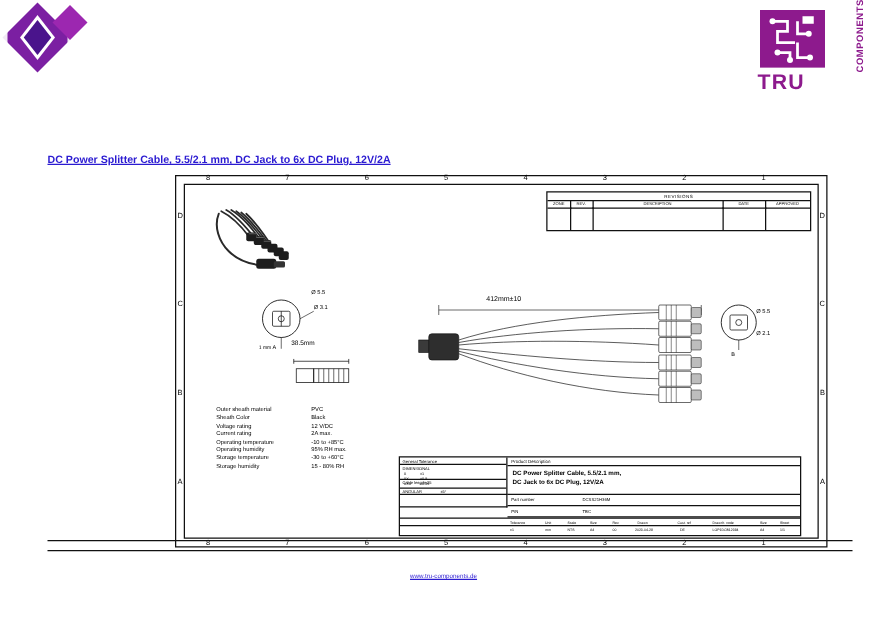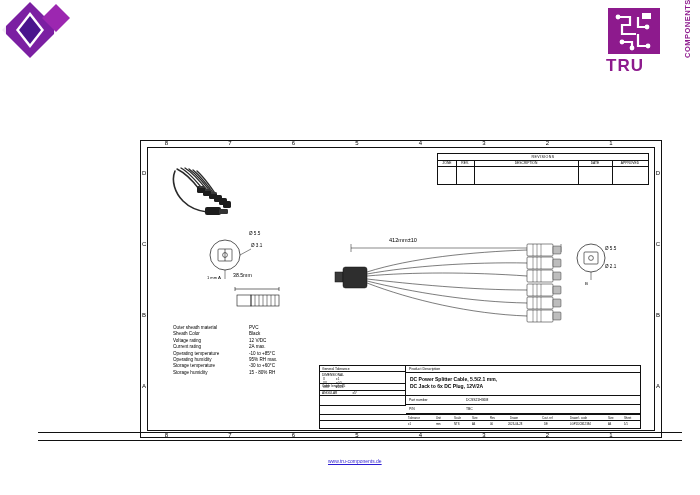--- a/index.html
+++ b/index.html
@@ -111,20 +111,21 @@
           <circle cx="40" cy="38" r="2.4"></circle>
           <circle cx="14" cy="34" r="2.4"></circle>
           <rect x="34" y="5" width="9" height="6"></rect>
         </g>
       </svg>
     </div>
     <div class="tru-word">TRU</div>
     <div class="tru-vert">COMPONENTS</div>
   </div>
 
+  <div class="doc-title">DC Power Splitter Cable, 5.5/2.1 mm, DC Jack to 6x DC Plug, 12V/2A</div>
 
   <div class="sheet">
     <div class="sheet-inner"></div>
 
     <div style="position:absolute;left:6px;right:6px;top:-1px;height:9px;">
       <span style="position:absolute;left:3.5%;top:0;font-size:6px;">8</span>
       <span style="position:absolute;left:16%;top:0;font-size:6px;">7</span>
       <span style="position:absolute;left:28.5%;top:0;font-size:6px;">6</span>
       <span style="position:absolute;left:41%;top:0;font-size:6px;">5</span>
       <span style="position:absolute;left:53.5%;top:0;font-size:6px;">4</span>

